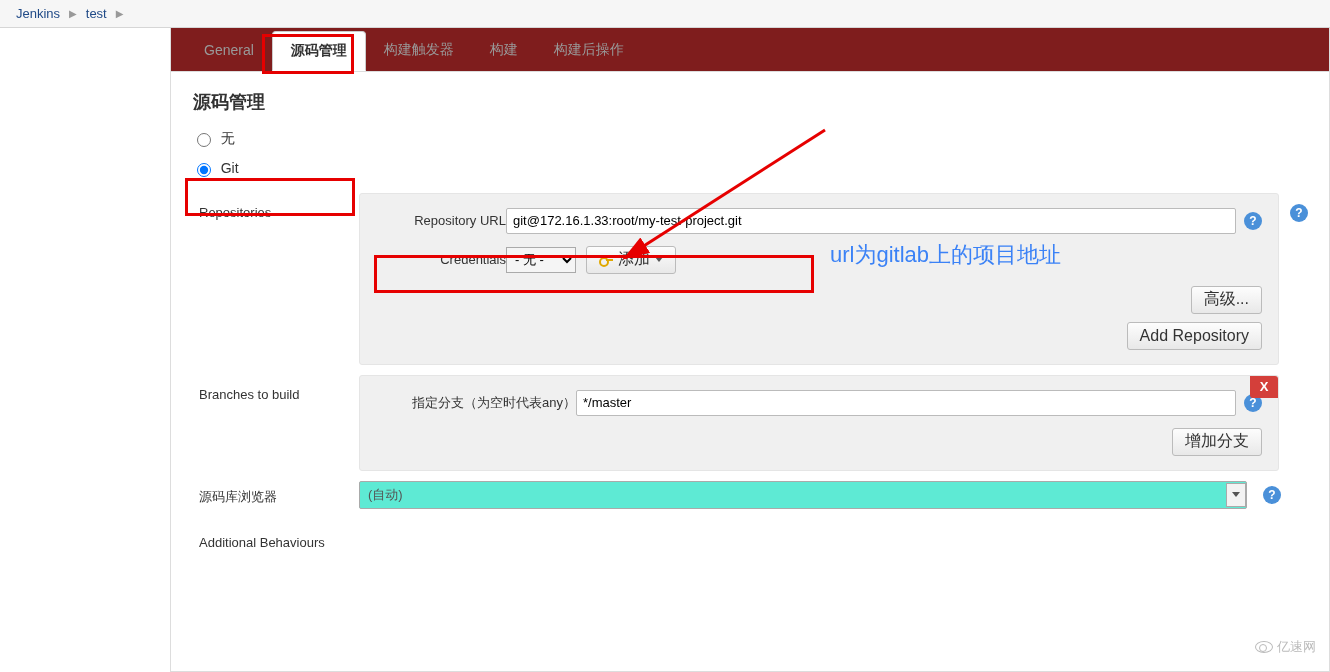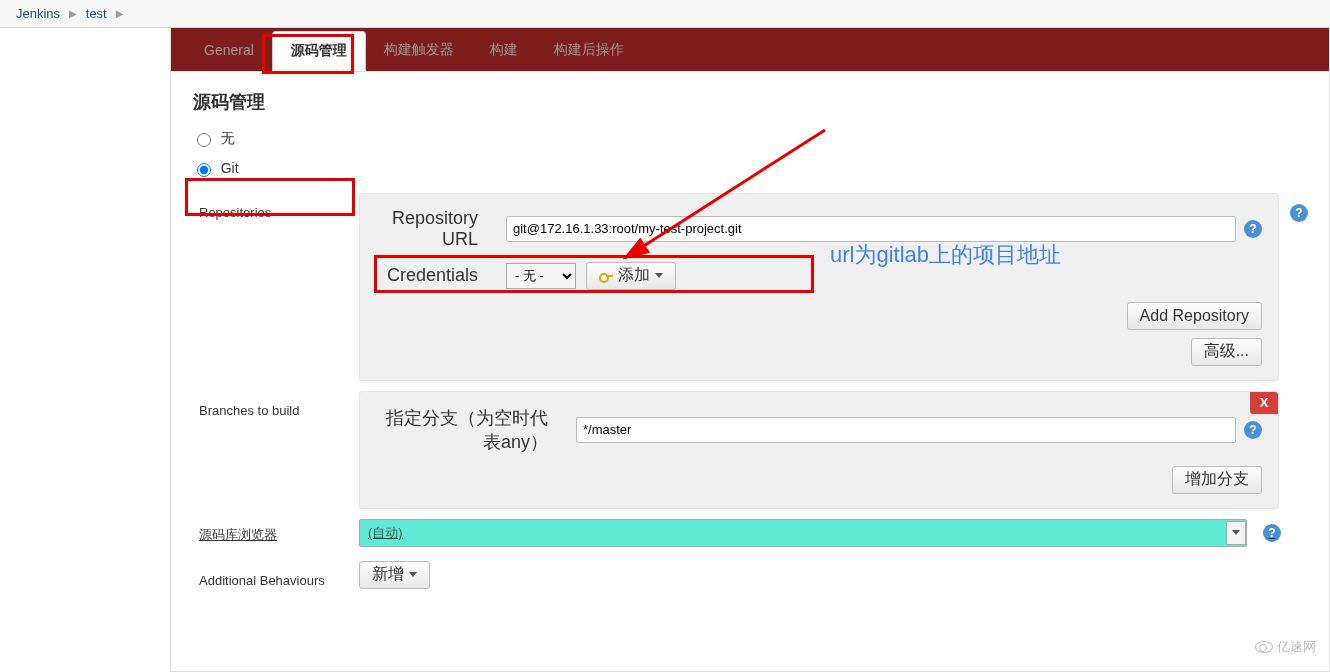--- a/index.html
+++ b/index.html
@@ -97,22 +97,22 @@
   }
 
   .form-row {
     display: flex;
     align-items: center;
     margin-bottom: 12px;
   }
   .form-row .flabel {
     width: 130px;
     text-align: right;
-    padding-right: 28px;
-    font-size: 18px;
+    padding-right: 0;
+    font-size: 13px;
     color: #333;
   }
   .form-row .flabel.wide { width: 200px; }
   .form-row input[type=text] {
     flex: 1;
     height: 26px;
     padding: 3px 6px;
     border: 1px solid #bbb;
     border-radius: 2px;
     font-size: 13px;
@@ -202,21 +202,20 @@
     background: #f3f3f3;
     display: inline-flex;
     align-items: center;
     justify-content: center;
   }
 
   .browser-row {
     display: flex;
     align-items: center;
     margin: 2px 10px 10px 28px;
-    text-decoration: underline;
   }
   .browser-row .section-label { padding-top: 4px; }
   .browser-select {
     flex: 1;
     display: flex;
     align-items: center;
     border: 1px solid #aaa;
     border-radius: 2px;
     height: 28px;
     background: #5eead4;
@@ -327,24 +326,24 @@
           <option>- 无 -</option>
         </select>
         <span style="width:10px;"></span>
         <button class="btn">
           <span class="key-icon"></span>
           <span>添加</span>
           <span class="caret-down"></span>
         </button>
       </div>
       <div class="btn-row-right">
+        <button class="btn">高级...</button>
+      </div>
+      <div class="btn-row-right">
         <button class="btn">Add Repository</button>
-      </div>
-      <div class="btn-row-right">
-        <button class="btn">高级...</button>
       </div>
     </div>
   </div>
 
   <div class="config-section">
     <div class="section-label">Branches to build</div>
     <div class="section-body">
       <div class="close-x">X</div>
       <div class="form-row">
         <div class="flabel wide">指定分支（为空时代表any）</div>
@@ -363,26 +362,20 @@
       <span class="sel-text">(自动)</span>
       <span class="caret-block">
           <span class="caret-down"></span>
         </span>
     </div>
     <span class="help-icon help-inline" style="margin-right:38px;">?</span>
   </div>
 
   <div class="config-section" style="margin-top:14px;">
     <div class="section-label">Additional Behaviours</div>
-    <div class="section-body nobg">
-      <button class="btn">
-        <span>新增</span>
-        <span class="caret-down"></span>
-      </button>
-    </div>
   </div>
 </div>
 
 <div class="redbox-tab"></div>
 <div class="redbox-git"></div>
 <div class="redbox-url"></div>
 <svg class="arrow" width="230" height="150">
   <defs>
     <marker id="ah" markerWidth="10" markerHeight="10" refX="8" refY="3" orient="auto">
       <path d="M0,0 L0,6 L9,3 z" fill="#e60000"></path>

